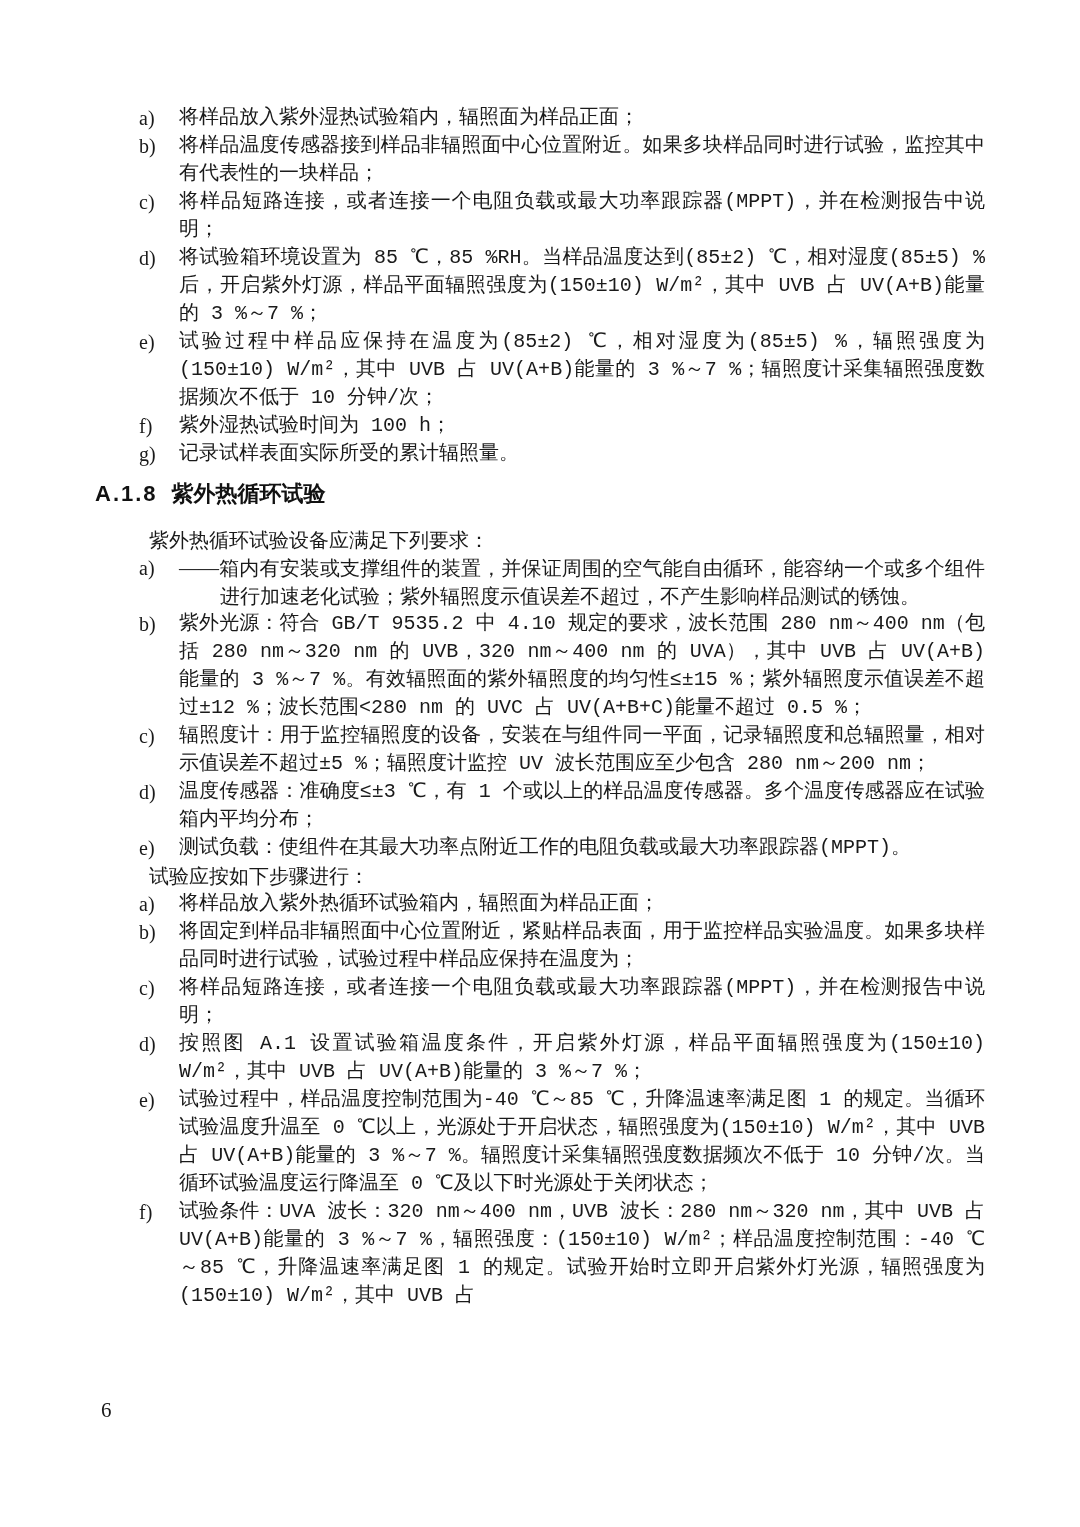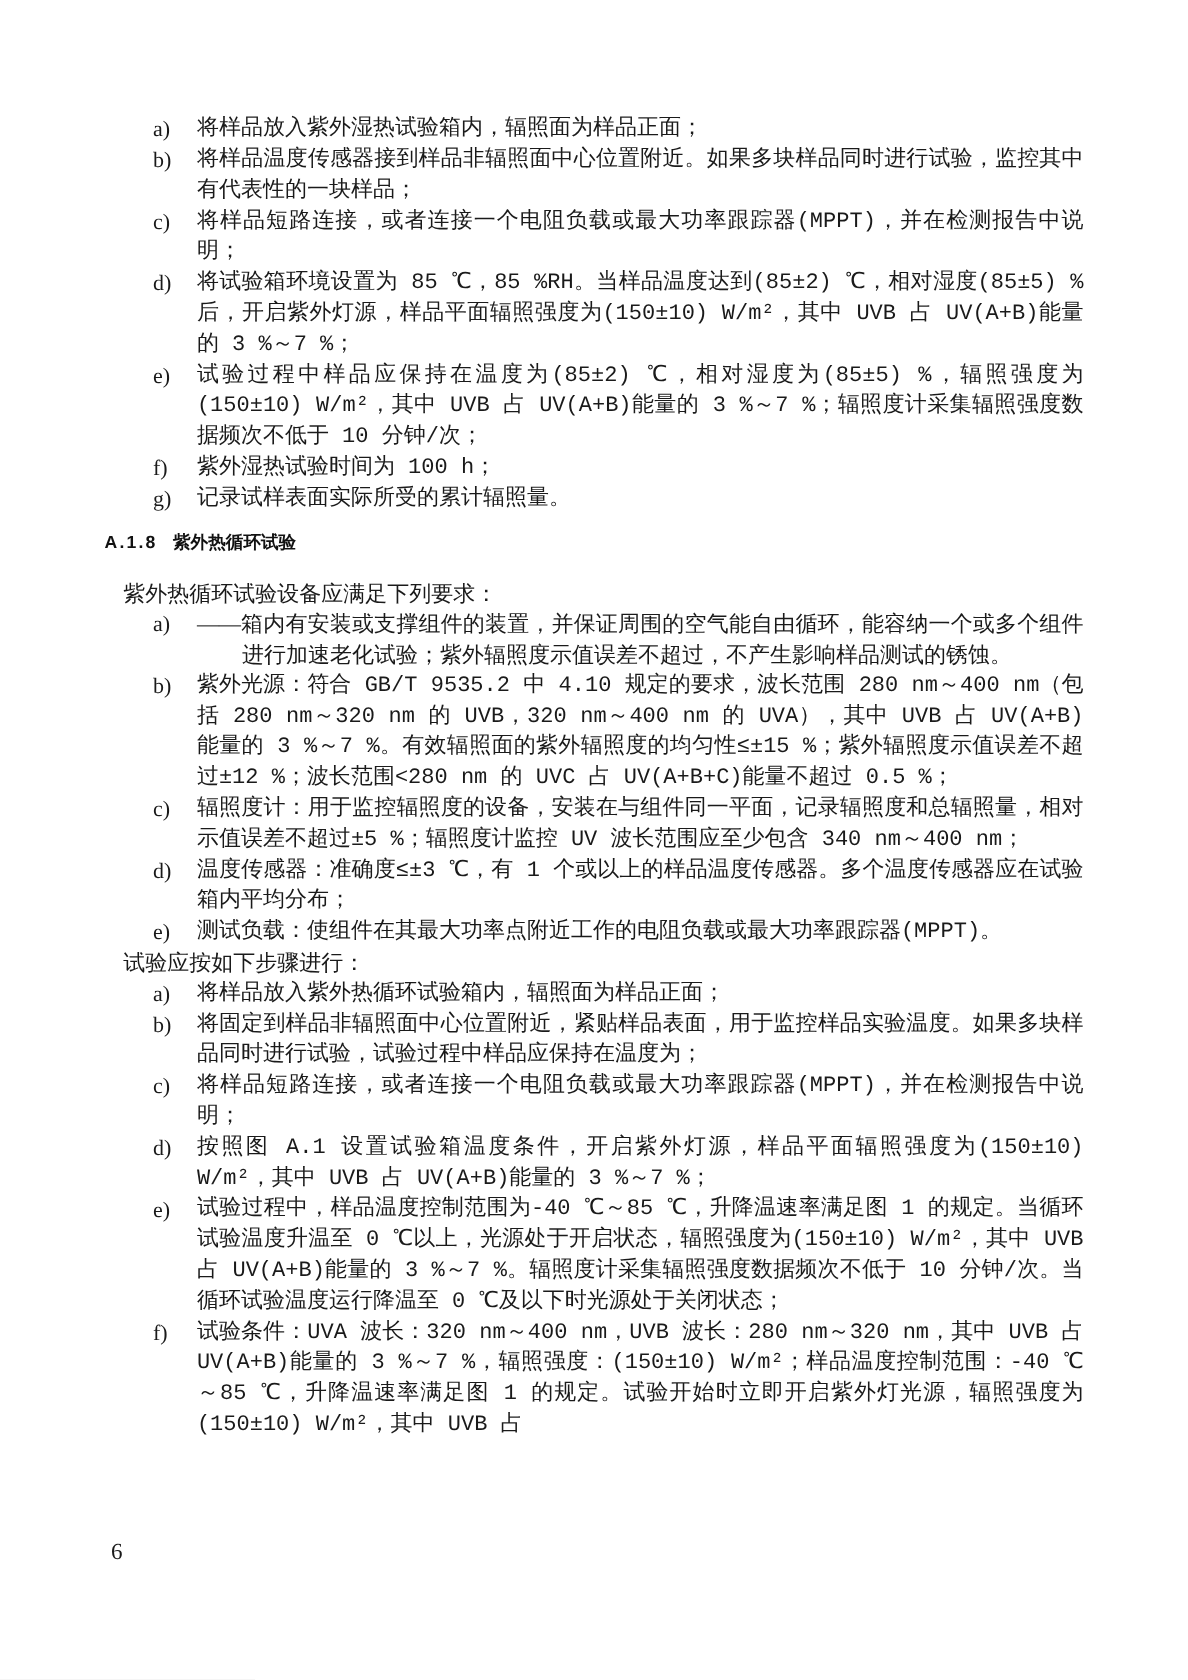--- a/index.html
+++ b/index.html
@@ -36,31 +36,31 @@
     font-family: Liberation Mono, monospace;
   }
   .dash-item {
     padding-left: 41px;
     text-indent: -41px;
     text-align: justify;
   }
   .section-heading {
     font-family: "Liberation Sans", "DejaVu Sans", sans-serif;
     font-weight: bold;
-    font-size: 16px;
+    font-size: 22px;
     line-height: 28px;
     color: #111111;
     margin: 12px 0 18px 0;
   }
   .heading-number {
     letter-spacing: 2px;
     margin-right: 14px;
   }
   .intro-paragraph {
-    margin: 0 0 0 17px;
+    margin: 0 0 0 54px;
     text-align: justify;
   }
   .page-number {
     position: absolute;
     left: 101px;
     top: 1396px;
     font-size: 21px;
     line-height: 28px;
   }
 </style>
@@ -130,21 +130,21 @@
     </div>
     <div class="list-item">
       <span class="list-marker">b)</span>
       <div class="item-body">
           <span class="item-text">紫外光源：符合 GB/T 9535.2 中 4.10 规定的要求，波长范围 280 nm～400 nm（包括 280 nm～320 nm 的 UVB，320 nm～400 nm 的 UVA），其中 UVB 占 UV(A+B)能量的 3 %～7 %。有效辐照面的紫外辐照度的均匀性≤±15 %；紫外辐照度示值误差不超过±12 %；波长范围&lt;280 nm 的 UVC 占 UV(A+B+C)能量不超过 0.5 %；</span>
         </div>
     </div>
     <div class="list-item">
       <span class="list-marker">c)</span>
       <div class="item-body">
-          <span class="item-text">辐照度计：用于监控辐照度的设备，安装在与组件同一平面，记录辐照度和总辐照量，相对示值误差不超过±5 %；辐照度计监控 UV 波长范围应至少包含 340 nm～400 nm；</span>
+          <span class="item-text">辐照度计：用于监控辐照度的设备，安装在与组件同一平面，记录辐照度和总辐照量，相对示值误差不超过±5 %；辐照度计监控 UV 波长范围应至少包含 280 nm～200 nm；</span>
         </div>
     </div>
     <div class="list-item">
       <span class="list-marker">d)</span>
       <div class="item-body">
           <span class="item-text">温度传感器：准确度≤±3 ℃，有 1 个或以上的样品温度传感器。多个温度传感器应在试验箱内平均分布；</span>
         </div>
     </div>
     <div class="list-item">
       <span class="list-marker">e)</span>

